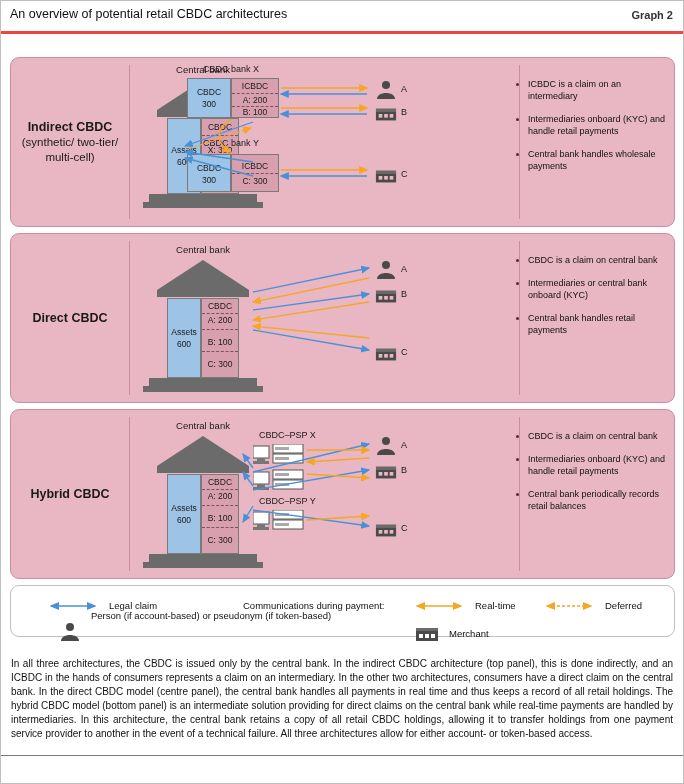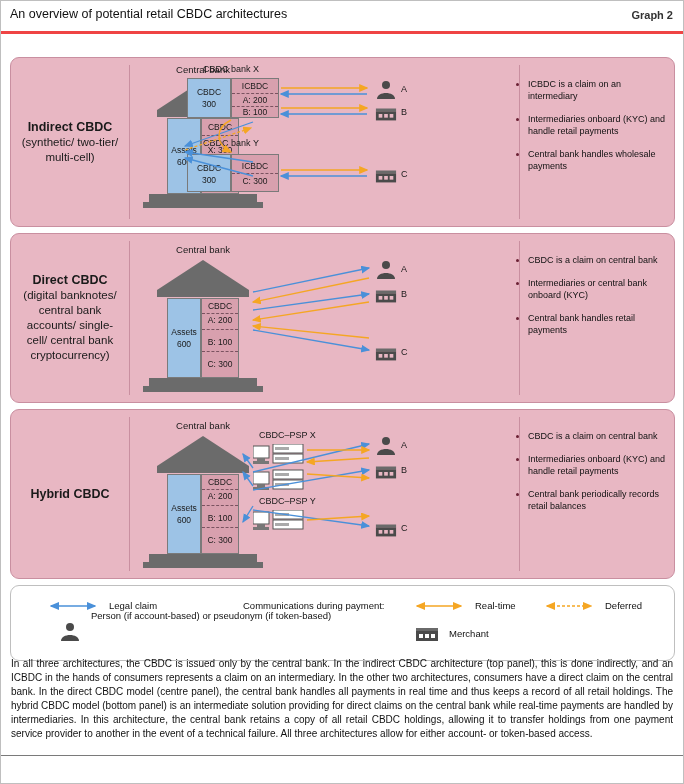--- a/index.html
+++ b/index.html
@@ -199,21 +199,20 @@
         <li>Intermediaries onboard (KYC) and handle retail payments</li>
         <li>Central bank handles wholesale payments</li>
       </ul>
     </div>
   </div>
 
   <div class="panel" style="top:232px;height:170px;">
     <div class="leftlabel">
       <div>
         <b>Direct CBDC</b><br>
-        <span>(digital banknotes/ central bank accounts/ single-cell/ central bank cryptocurrency)</span>
       </div>
     </div>
     <div class="divider" style="left:118px;"></div>
     <div class="divider" style="left:508px;"></div>
 
     <div class="stage">
       <div class="cb" style="left:22px;top:26px;width:92px;height:130px;">
         <div class="cbtitle">Central bank</div>
         <div class="roof"></div>
         <div class="roofbar" style="top:30px;"></div>
@@ -392,21 +391,21 @@
 
     <div class="bullets">
       <ul>
         <li>CBDC is a claim on central bank</li>
         <li>Intermediaries onboard (KYC) and handle retail payments</li>
         <li>Central bank periodically records retail balances</li>
       </ul>
     </div>
   </div>
 
-  <div class="legend" style="top:584px;height:76px;padding-left:21px;">
+  <div class="legend" style="top:584px;height:52px;padding-left:21px;">
 
     <svg width="56" height="12" style="position:absolute;left:34px;top:14px;">
       <defs>
         <marker id="lgblue" markerWidth="7" markerHeight="7" refX="6" refY="3" orient="auto">
           <path d="M0,0 L7,3 L0,6 z" fill="#4a90d9"></path>
         </marker>
         <marker id="lgblueL" markerWidth="7" markerHeight="7" refX="1" refY="3" orient="auto">
           <path d="M7,0 L0,3 L7,6 z" fill="#4a90d9"></path>
         </marker>
         <marker id="lgorange" markerWidth="7" markerHeight="7" refX="6" refY="3" orient="auto">

